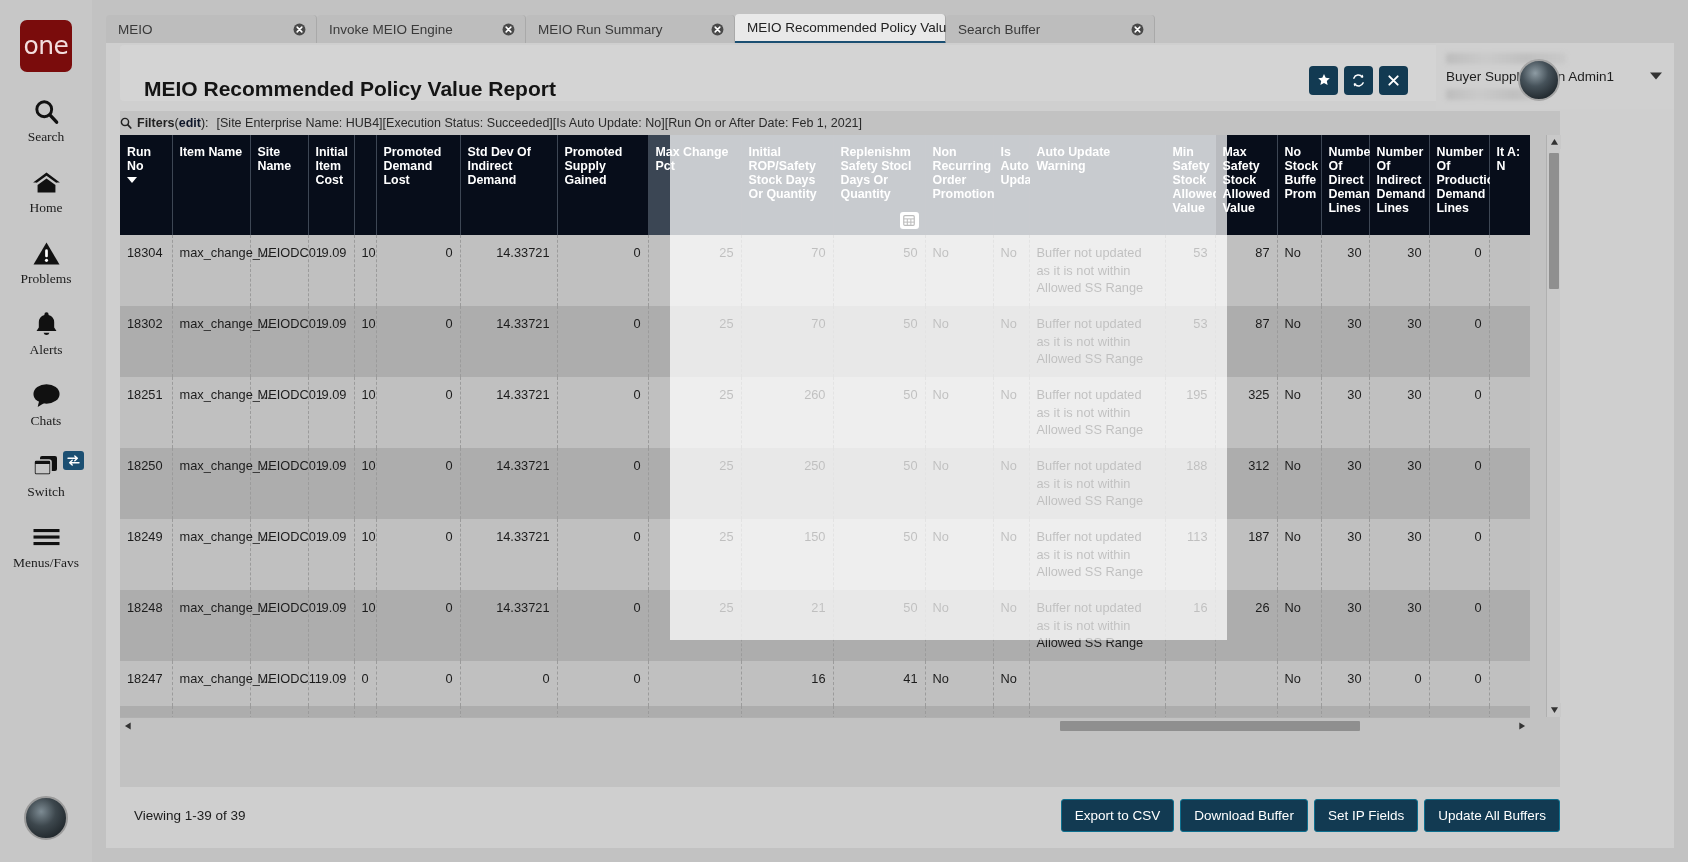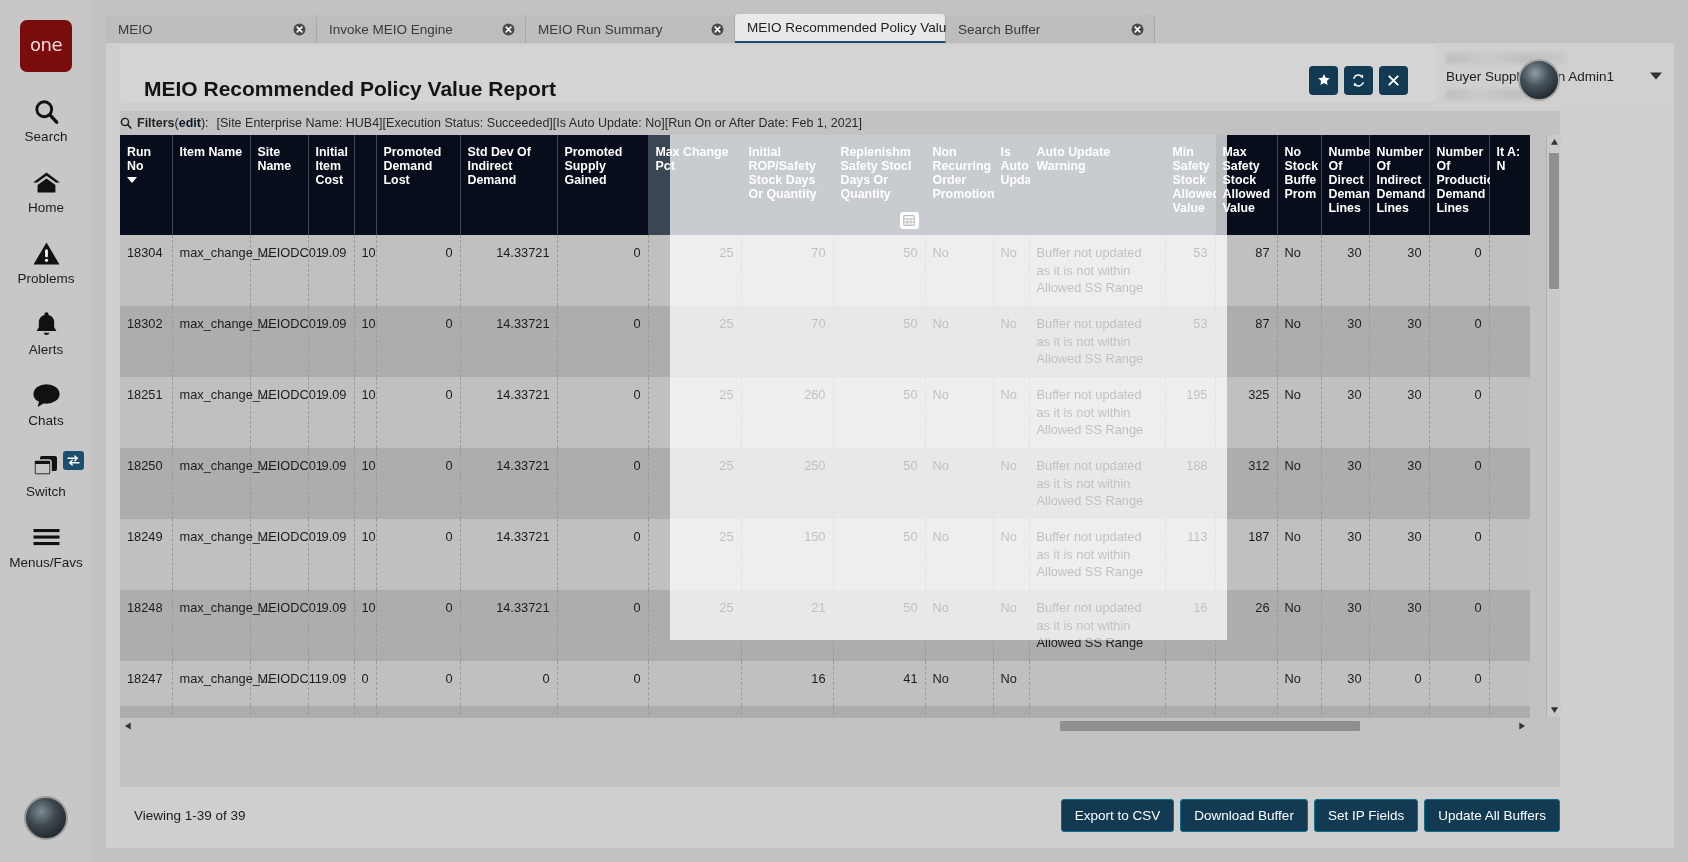--- a/index.html
+++ b/index.html
@@ -22,32 +22,32 @@
     background: #c7c7c7;
   }
   .brand {
     position: absolute; left: 20px; top: 20px;
     width: 52px; height: 52px;
     background: #7a0c0c;
     border-radius: 7px;
     display: flex; align-items: center; justify-content: center;
   }
   .brand-text {
-    color: #f3dede; font-size: 18px; font-weight: 400;
+    color: #f3dede; font-size: 25px; font-weight: 400;
     letter-spacing: -0.5px; line-height: 1;
     font-family: "DejaVu Sans", sans-serif;
     margin-top: -2px;
   }
   .nav-item {
     position: absolute; left: 0; width: 92px;
     text-align: center; cursor: pointer;
   }
   .nav-icon { height: 30px; display:flex; align-items:center; justify-content:center; }
   .nav-icon svg { display:block; }
-  .nav-label { font-size: 13.5px; color: #1c1c1c; margin-top: 3px; font-family: Liberation Sans, sans-serif; }
+  .nav-label { font-size: 13.5px; color: #1c1c1c; margin-top: 3px; font-family: Liberation Serif, serif; }
   .switch-badge {
     position: absolute; right: 8px; top: 0px;
     width: 21px; height: 19px; background: #1b4f72; border-radius: 3px;
     display:flex; align-items:center; justify-content:center;
     color:#fff; font-size: 11px;
   }
   .avatar-bottom {
     position: absolute; left: 24px; bottom: 22px;
     width: 44px; height: 44px; border-radius: 50%;
     background: radial-gradient(circle at 38% 34%, #7d8b93 0%, #3d474d 40%, #11161a 100%);

